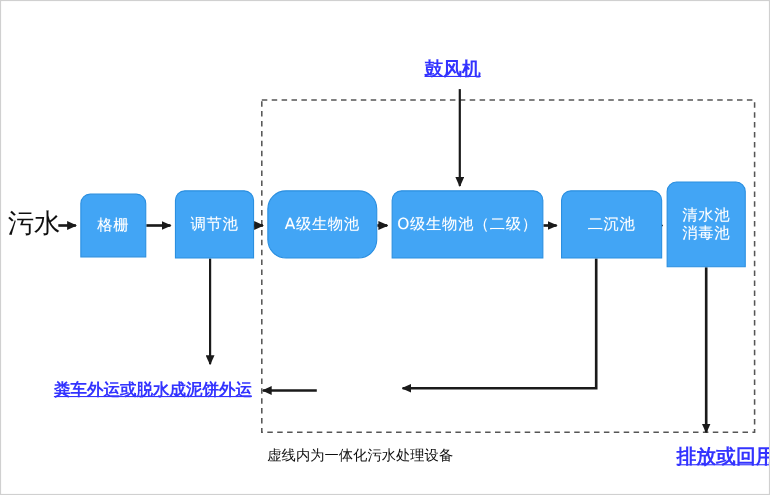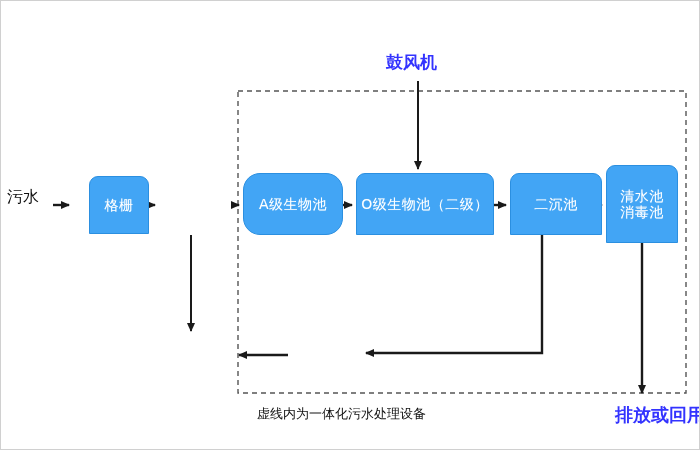--- a/index.html
+++ b/index.html
@@ -42,21 +42,21 @@
     font-size: 14px;
     z-index: 3;
   }
   .node-label { white-space: pre-line; display: block; }
   .plain-text {
     position: absolute;
     z-index: 4;
     white-space: nowrap;
   }
   .t-black { color: #0f0f0f; }
-  .t-blue  { color: #3333ff; }
+  .t-blue  { color: #3333ff; text-decoration: underline; }
 </style>
 </head>
 <body>
 
 <div id="canvas">
 
   <svg class="layer" viewBox="0 0 700 450">
     <defs>
       <marker id="arrowhead" markerWidth="9" markerHeight="8" refX="8" refY="4" orient="auto" markerUnits="userSpaceOnUse">
         <path d="M0,0 L9,4 L0,8 Z" fill="#1a1a1a"></path>
@@ -76,45 +76,49 @@
 
     <line x1="190" y1="234" x2="190" y2="330" stroke="#1a1a1a" stroke-width="2" marker-end="url(#arrowhead)"></line>
 
     <path d="M541,234 L541,352 L365,352" fill="none" stroke="#1a1a1a" stroke-width="2.4" marker-end="url(#arrowhead)"></path>
 
     <line x1="287" y1="354" x2="238" y2="354" stroke="#1a1a1a" stroke-width="2.4" marker-end="url(#arrowhead)"></line>
 
     <line x1="641" y1="242" x2="641" y2="392" stroke="#1a1a1a" stroke-width="2.4" marker-end="url(#arrowhead)"></line>
   </svg>
 
-  <div class="node" style="left:72px; top:175px; width:60px; height:58px;margin-left:16px;">
+  <div class="node" style="left:72px; top:175px; width:60px; height:58px;">
     <span class="node-label">格栅</span>
   </div>
 
+  <div class="node" style="left:158px; top:172px; width:72px; height:62px;">
+    <span class="node-label">调节池</span>
+  </div>
 
   <div class="node" style="left:242px; top:172px; width:100px; height:62px;border-radius:17px;">
     <span class="node-label">A级生物池</span>
   </div>
 
   <div class="node" style="left:355px; top:172px; width:138px; height:62px;">
     <span class="node-label">O级生物池（二级）</span>
   </div>
 
   <div class="node" style="left:509px; top:172px; width:92px; height:62px;">
     <span class="node-label">二沉池</span>
   </div>
 
   <div class="node" style="left:605px; top:164px; width:72px; height:78px;">
     <span class="node-label">清水池
 消毒池</span>
   </div>
 
 
-  <div class="plain-text t-black" style="left:6px; top:186px; font-size:16px;">污水</div>
+  <div class="plain-text t-black" style="left:6px; top:186px; font-size:24px;">污水</div>
 
   <div class="plain-text t-blue" style="left:385px; top:50px; font-size:17px; font-weight:bold;">鼓风机</div>
 
+  <div class="plain-text t-blue" style="left:48px; top:344px; font-size:15px; font-weight:bold;">粪车外运或脱水成泥饼外运</div>
 
   <div class="plain-text t-blue" style="left:614px; top:402px; font-size:18px; font-weight:bold;">排放或回用</div>
 
-  <div class="plain-text t-black" style="left:256px; top:404px; font-size:13px;">虚线内为一体化污水处理设备</div>
+  <div class="plain-text t-black" style="left:242px; top:404px; font-size:13px;">虚线内为一体化污水处理设备</div>
 
 </div>
 
 </body></html>

